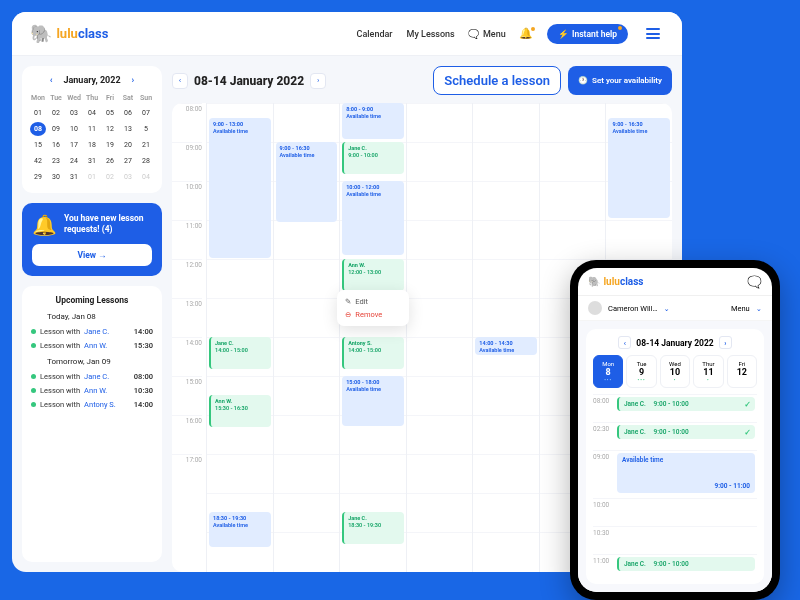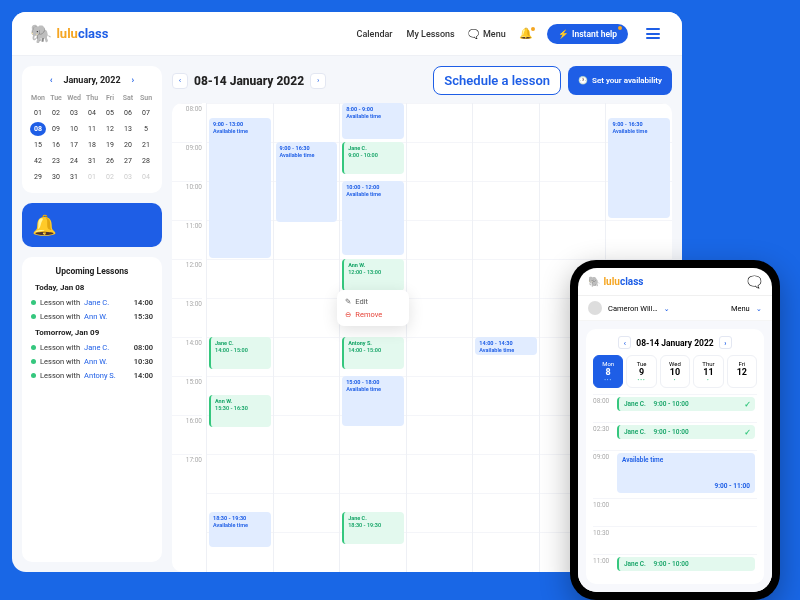--- a/index.html
+++ b/index.html
@@ -29,21 +29,21 @@
 .mini-day{padding:3px 0;color:#333;border-radius:50%;cursor:pointer}
 .mini-day.dim{color:#ccc}
 .mini-day.sel{background:#1e5ee6;color:#fff;font-weight:700}
 .notif{background:#1e5ee6;border-radius:10px;padding:10px;display:flex;flex-direction:column;gap:7px}
 .notif-top{display:flex;gap:7px;align-items:flex-start}
 .bell-big{font-size:20px}
 .notif-text{color:#fff;font-size:8.5px;font-weight:700;line-height:1.3}
 .view-btn{background:#fff;color:#1e5ee6;font-size:8.5px;font-weight:700;padding:6px;border-radius:7px;text-align:center;cursor:pointer}
 .upcoming{background:#fff;border-radius:10px;padding:9px;flex:1;overflow:hidden;font-size:8px}
 .up-title{font-weight:700;text-align:center;color:#222;margin-bottom:7px;font-size:8.5px}
-.up-day{font-weight:700;color:#222;margin:5px 4px 3px;font-size:8px}
+.up-day{font-weight:400;color:#222;margin:5px 16px 3px;font-size:8px}
 .up-row{display:flex;align-items:center;gap:4px;padding:2.5px 0;font-size:7.5px}
 .gdot{width:5px;height:5px;background:#35c77e;border-radius:50%}
 .up-label{color:#333}
 .up-name{color:#1e5ee6}
 .up-time{margin-left:auto;color:#333;font-weight:600}
 .main{flex:1;display:flex;flex-direction:column;padding:10px 10px 0 0;overflow:hidden}
 .main-head{display:flex;align-items:center;gap:7px;margin-bottom:8px}
 .range-nav{display:flex;align-items:center;gap:6px}
 .sq-chev{width:16px;height:16px;border:1px solid #e3e7f2;border-radius:4px;display:flex;align-items:center;justify-content:center;font-size:8px;color:#1e5ee6;cursor:pointer;background:#fff}
 .range-title{font-weight:800;font-size:12px;color:#222}
@@ -170,21 +170,23 @@
             <div class="mini-day">31</div>
             <div class="mini-day dim">01</div>
             <div class="mini-day dim">02</div>
             <div class="mini-day dim">03</div>
             <div class="mini-day dim">04</div>
           </div>
       </div>
       <div class="notif">
         <div class="notif-top">
           <span class="bell-big">🔔</span>
-        </div>
+          <span class="notif-text">You have new lesson requests! (4)</span>
+        </div>
+        <div class="view-btn">View →</div>
       </div>
       <div class="upcoming">
         <div class="up-title">Upcoming Lessons</div>
         <div class="up-day">Today, Jan 08</div>
         <div id="up-today">
             <div class="up-row">
               <span class="gdot"></span>
               <span class="up-label">Lesson with </span>
               <span class="up-name">Jane C.</span>
               <span class="up-time">14:00</span>

